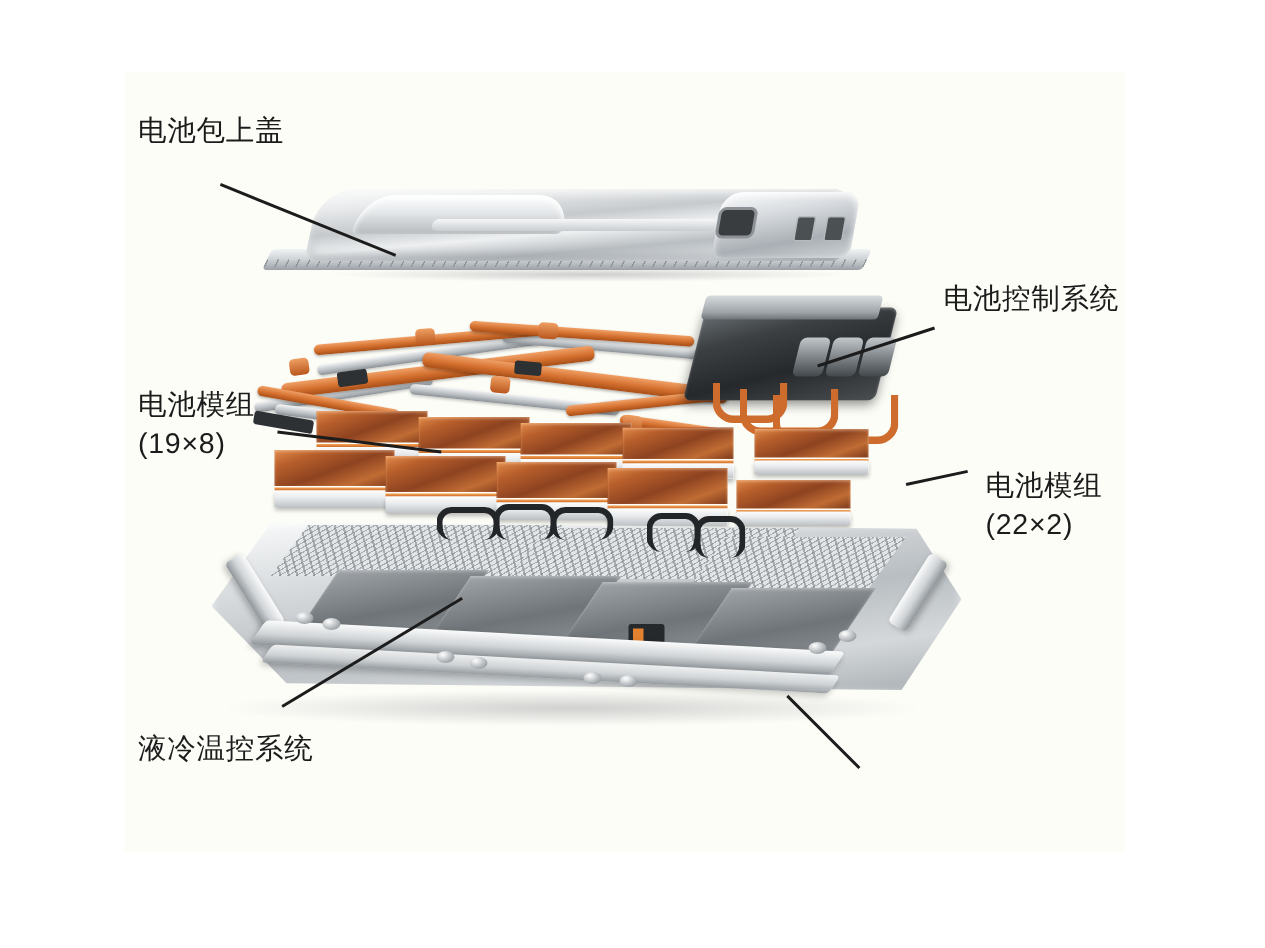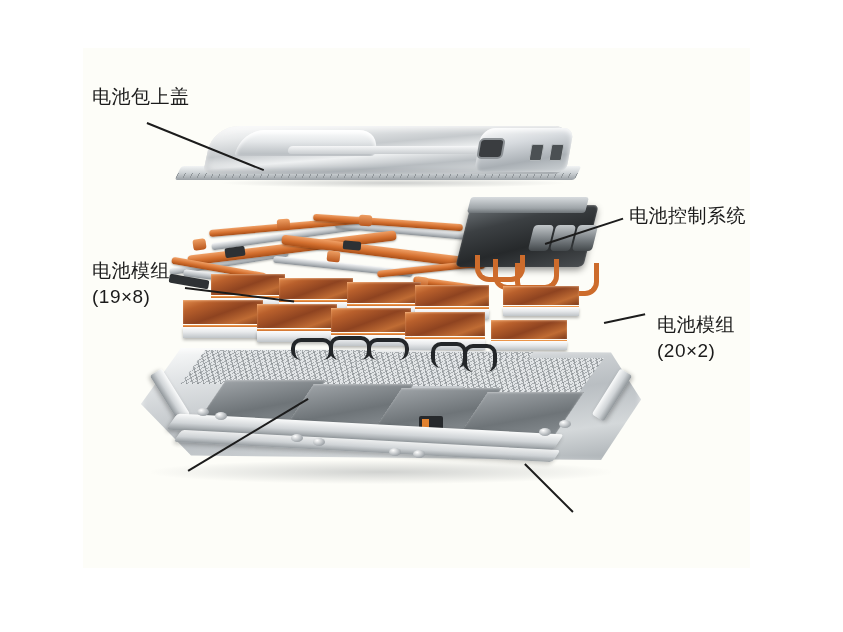--- a/index.html
+++ b/index.html
@@ -270,33 +270,36 @@
     </div>
   </div>
 
   <div class="leader" style="left:147px;top:122px;width:126px;transform:rotate(22deg);"></div>
   <div class="leader" style="left:545px;top:243px;width:82px;transform:rotate(-18deg);"></div>
   <div class="leader" style="left:185px;top:287px;width:110px;transform:rotate(7deg);"></div>
   <div class="leader" style="left:604px;top:322px;width:42px;transform:rotate(-12deg);"></div>
   <div class="leader" style="left:188px;top:470px;width:140px;transform:rotate(-31deg);"></div>
   <div class="leader" style="left:525px;top:463px;width:68px;transform:rotate(45deg);"></div>
 
-  <div class="label" style="left:92px;top:85px;font-family:Liberation Mono, monospace;">
+  <div class="label" style="left:92px;top:75px;">
     <span>电池包上盖</span>
   </div>
 
-  <div class="label" style="left:629px;top:203px;">
+  <div class="label" style="left:629px;top:187px;">
     <span>电池控制系统</span>
   </div>
 
   <div class="label" style="left:92px;top:258px;">
     <span>电池模组</span>
     <span class="sub">(19×8)</span>
   </div>
 
   <div class="label" style="left:657px;top:312px;">
     <span>电池模组</span>
-    <span class="sub">(20×2)</span>
-  </div>
-
+    <span class="sub">(22×2)</span>
+  </div>
+
+  <div class="label" style="left:92px;top:487px;">
+    <span>液冷温控系统</span>
+  </div>
 
 
 </div>
 
 </body></html>

